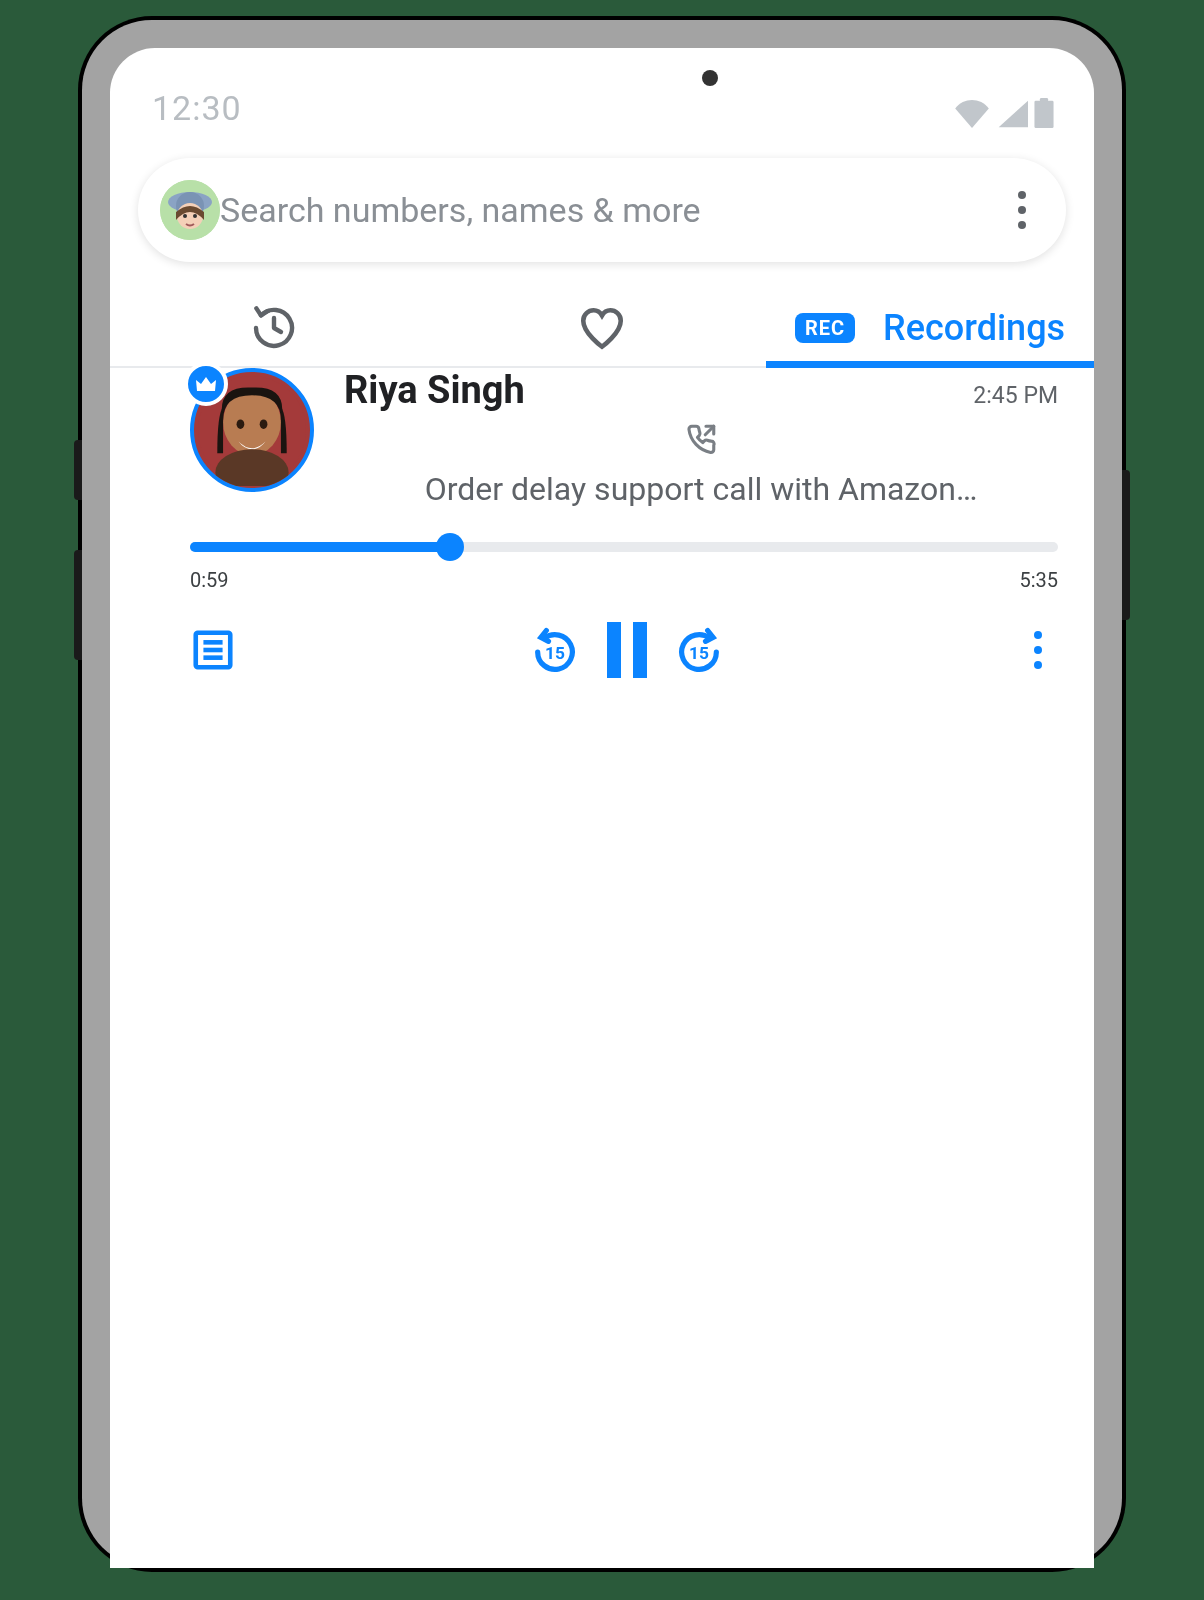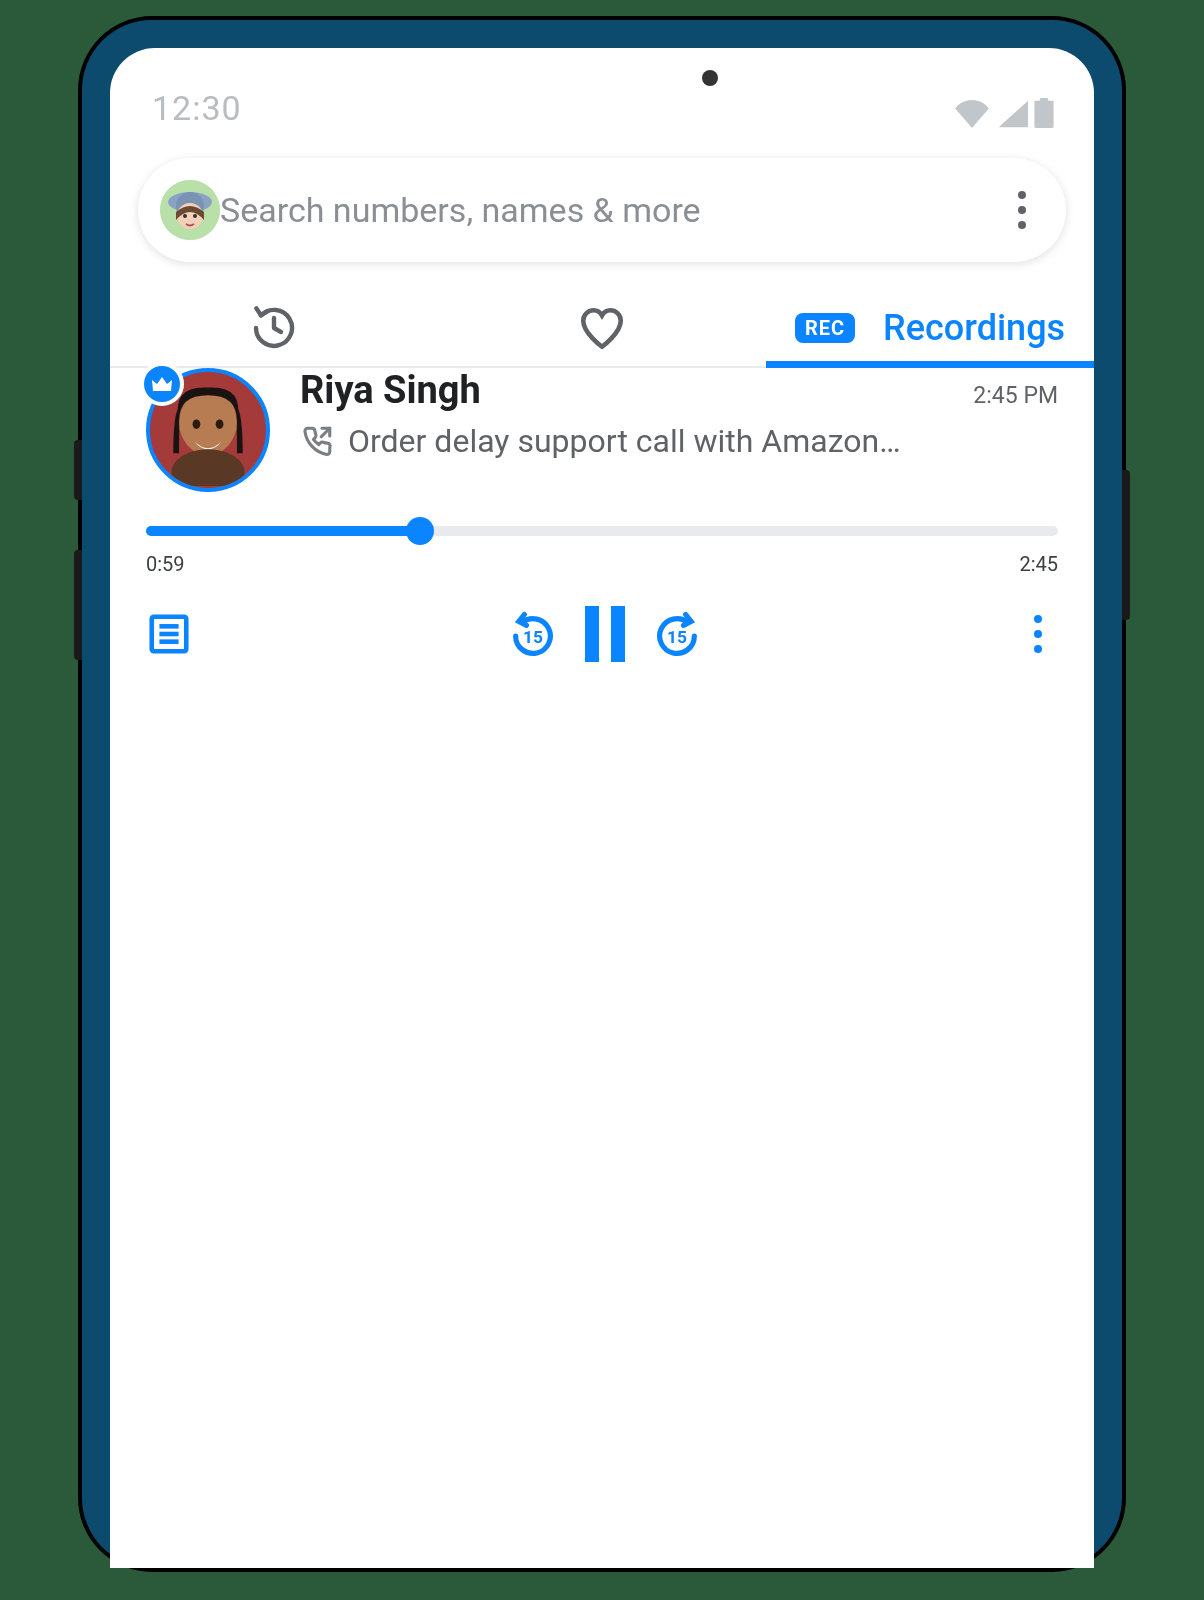--- a/index.html
+++ b/index.html
@@ -7,21 +7,21 @@
     font-family: -apple-system, BlinkMacSystemFont, "Segoe UI", Roboto, Helvetica, Arial, sans-serif;
     background: #2a5a3a;
     display: flex;
     justify-content: center;
     align-items: flex-start;
     min-height: 100vh;
   }
   .phone-frame {
     width: 1040px;
     margin-top: 20px;
-    background: #0c4a6e;
+    background: #a3a3a3;
     border-radius: 70px;
     padding: 28px 28px 0 28px;
     position: relative;
     box-shadow: 0 0 0 4px #000;
   }
   .phone-frame::before {
     content: "";
     position: absolute;
     top: 55px;
     left: 50%;
@@ -128,20 +128,21 @@
   }
   .tab-label { font-size: 36px; font-weight: 500; }
   .section-header {
     padding: 48px 36px 34px 36px;
     color: #3c4043;
     font-size: 33px;
     font-weight: 400;
   }
   .recording-item {
     padding: 0 36px;
+    margin-left: 44px;
   }
   .rec-row {
     display: flex;
     align-items: flex-start;
     gap: 30px;
   }
   .avatar-large-wrap {
     position: relative;
     width: 124px; height: 124px;
   }
@@ -175,20 +176,21 @@
   .rec-time { font-size: 23px; color: #5f6368; white-space: nowrap; }
   .rec-sub {
     display: flex;
     align-items: center;
     gap: 14px;
     margin-top: 10px;
     color: #5f6368;
     font-size: 32px;
     overflow: hidden;
     white-space: nowrap;
+    flex-direction: column;
   }
   .rec-sub-text { overflow: hidden; text-overflow: ellipsis; }
   .player {
     margin-top: 34px;
   }
   .progress-track {
     position: relative;
     height: 10px;
     background: #e8eaed;
     border-radius: 5px;
@@ -342,21 +344,21 @@
         </div>
       </div>
 
       <div class="player">
         <div class="progress-track">
           <div class="progress-fill" style="width: 30%;"></div>
           <div class="progress-thumb" style="left: 30%;"></div>
         </div>
         <div class="time-row">
           <div>0:59</div>
-          <div>2:45</div>
+          <div>5:35</div>
         </div>
         <div class="controls">
           <div class="ctrl-btn">
             <svg width="46" height="46" viewBox="0 0 24 24" fill="none" stroke="#0b84ff" stroke-width="2.4">
               <rect x="3" y="3" width="18" height="18" rx="1"></rect>
               <line x1="7" y1="8" x2="17" y2="8"></line>
               <line x1="7" y1="12" x2="17" y2="12"></line>
               <line x1="7" y1="16" x2="17" y2="16"></line>
             </svg>
           </div>

